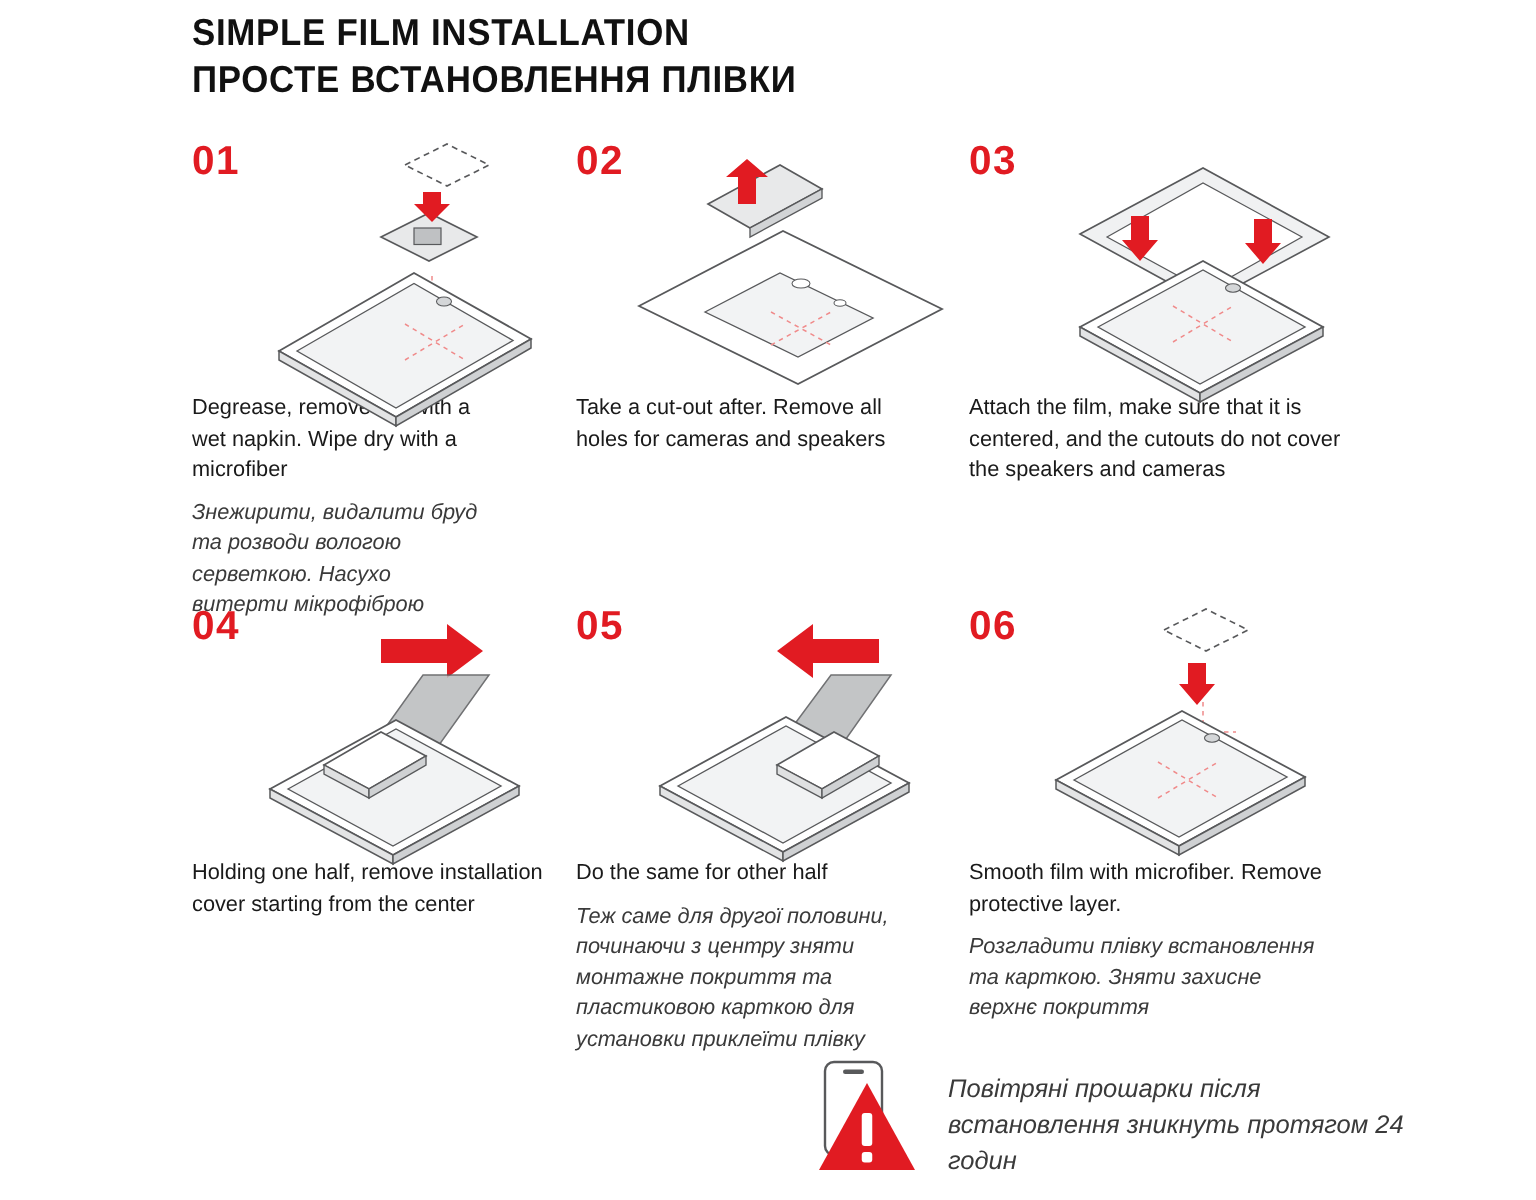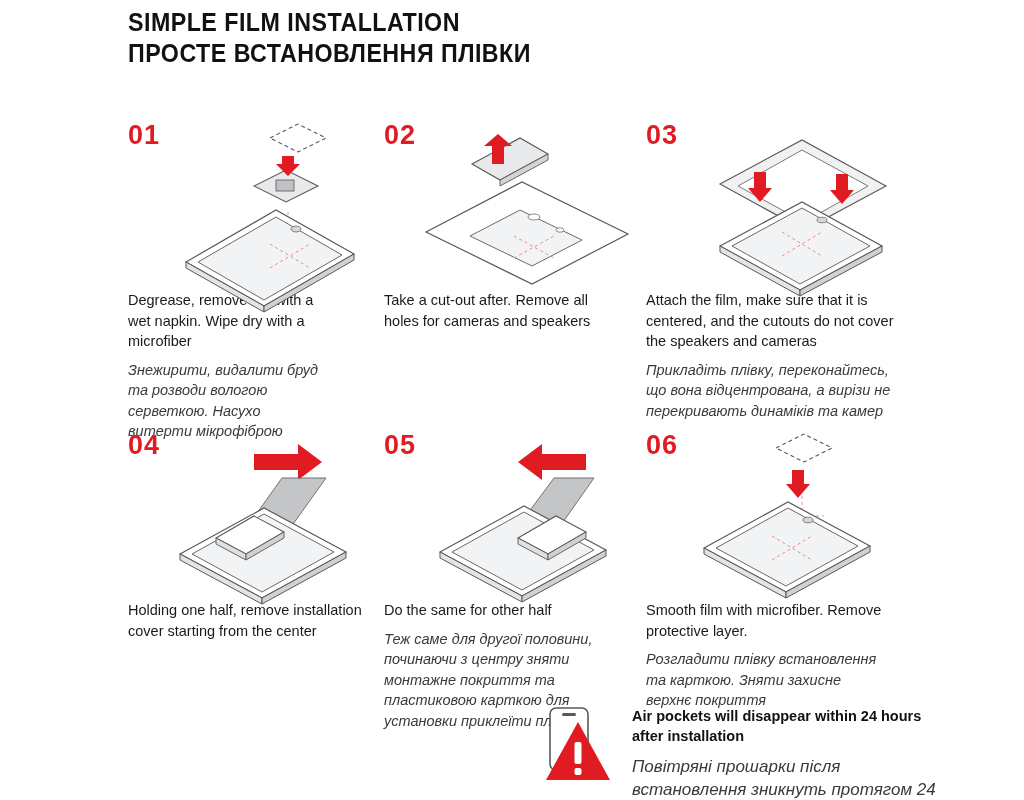--- a/index.html
+++ b/index.html
@@ -50,21 +50,20 @@
   
   .grid {
     position: absolute;
     left: 0;
     top: 88px;
     width: 1024px;
   }
   .step {
     position: absolute;
     width: 262px;
-    margin-top: 28px;
   }
   .col1 { left: 128px; }
   .col2 { left: 384px; }
   .col3 { left: 646px; }
   .row1 { top: 0px; }
   .row2 { top: 310px; }
 
   .step-num {
     font-size: 27px;
     font-weight: bold;
@@ -253,21 +252,20 @@
             <polygon points="44,130 44,136 124,180 124,174" fill="#e3e4e5" stroke="#58595b" stroke-width="1"></polygon>
             <polygon points="124,174 124,180 206,136 206,130" fill="#cfd1d3" stroke="#58595b" stroke-width="1"></polygon>
           </g>
           <g stroke="#f08a8a" stroke-width="1" stroke-dasharray="3,3">
             <line x1="106" y1="116" x2="146" y2="140"></line>
             <line x1="106" y1="140" x2="146" y2="116"></line>
           </g>
         </svg>
       </div>
       <div class="txt-en">Attach the film, make sure that it is centered, and the cutouts do not cover the speakers and cameras</div>
-      <div class="txt-uk">Прикладіть плівку, переконайтесь, що вона відцентрована, а вирізи не перекривають динаміків та камер</div>
     </div>
 
     <div class="step col1 row2">
       <div class="step-num">04</div>
       <div class="illus">
         <svg width="230" height="170" viewBox="0 0 230 170">
 
           <g fill="#e11b22">
             <polygon points="96,28 140,28 140,18 164,36 140,54 140,44 96,44"></polygon>
           </g>
@@ -367,18 +365,17 @@
         <rect x="34" y="2" width="38" height="62" rx="6" ry="6" fill="#ffffff" stroke="#58595b" stroke-width="1.6"></rect>
         <rect x="46" y="7" width="14" height="3" rx="1.5" fill="#58595b"></rect>
 
         <polygon points="30,74 62,16 94,74" fill="#e11b22"></polygon>
 
         <rect x="58.5" y="36" width="7" height="22" rx="2" fill="#ffffff"></rect>
         <rect x="58.5" y="62" width="7" height="7" rx="2" fill="#ffffff"></rect>
       </svg>
     </div>
     <div class="footer-text">
-      <div class="f-en">Air pockets will disappear within 24 hours after installation</div>
       <div class="f-uk">Повітряні прошарки після встановлення зникнуть протягом 24 годин</div>
     </div>
   </div>
 
 </div>
 
 </body></html>

